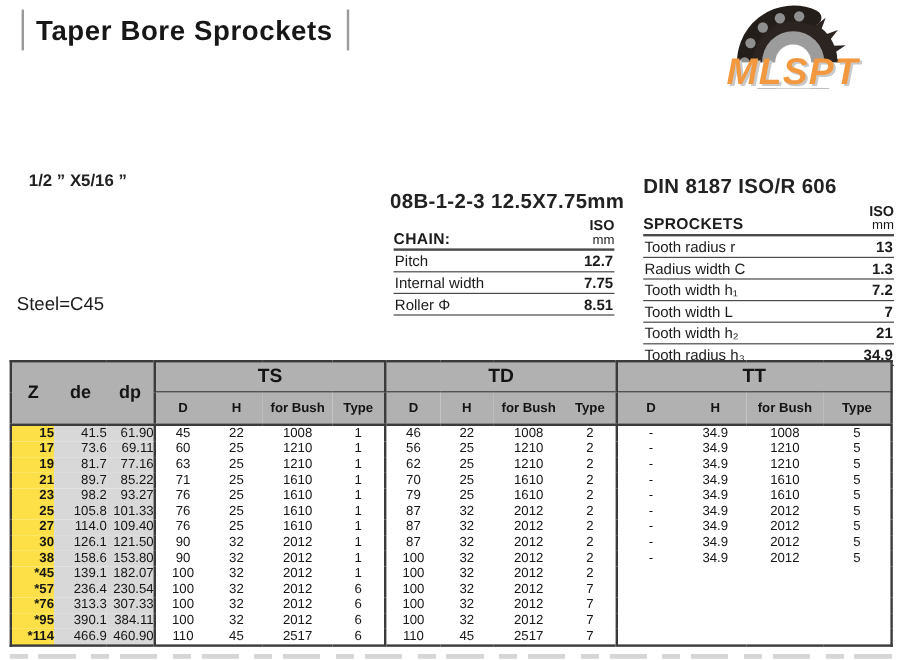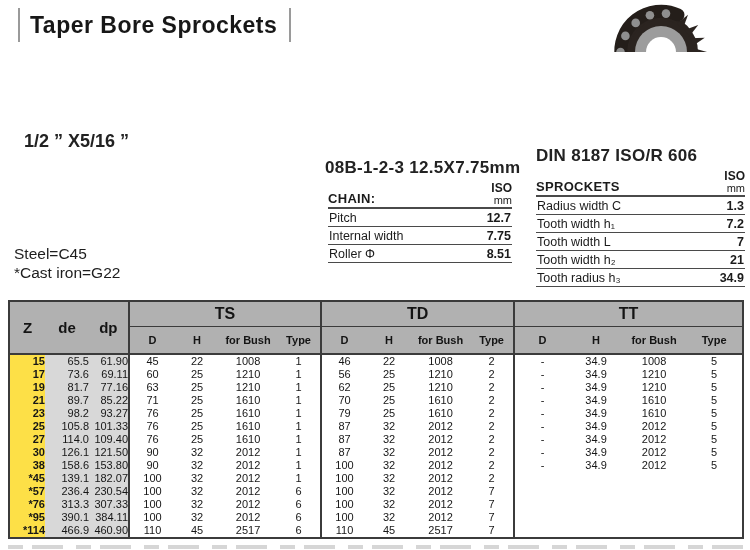--- a/index.html
+++ b/index.html
@@ -14,21 +14,21 @@
   .title-row h1{margin:0 12px 0 10px;font-size:23px;font-weight:bold;letter-spacing:.5px;color:#171717;}
   
   .logo{position:absolute;left:583px;top:2px;width:155px;height:84px;}
   .logo svg{display:block;margin:0 auto;}
   .logo-text{
     position:absolute;left:0;top:40px;width:100%;text-align:center;
     font-size:31px;font-weight:bold;font-style:italic;letter-spacing:1px;
     color:#F2983F;text-shadow:2px 2px 0 #c9c9c9;
   }
   
-  .size-label{position:absolute;left:24px;top:131px;font-size:18px;font-weight:bold;color:#222;}
+  .size-label{position:absolute;left:24px;top:142px;font-size:14px;font-weight:bold;color:#222;}
   .material{position:absolute;left:14px;top:244px;font-size:15.5px;line-height:19px;color:#1d1d1d;}
   .spec-heading{position:absolute;font-size:17px;font-weight:bold;color:#222;letter-spacing:.3px;}
   .chain-heading{left:325px;top:146px;margin-top:12px;}
   .sprocket-heading{left:536px;top:146px;}
   .spec-table{position:absolute;}
   .spec-table.chain{left:328px;top:182px;width:184px;}
   .spec-table.sprockets{left:536px;top:170px;width:209px;}
   .spec-head{display:flex;justify-content:space-between;align-items:flex-end;
     border-bottom:2px solid #4a4a4a;padding-bottom:1px;}
   .spec-sec{font-weight:bold;font-size:13px;letter-spacing:.3px;}
@@ -94,27 +94,27 @@
       <path d="M 27.4 57 A 40.5 40.5 0 0 1 84 12.8" fill="none" stroke="#241e1a" stroke-width="13" stroke-linecap="round"></path>
       <g fill="#8f8f8f">
         <circle cx="26.5" cy="50" r="4.3"></circle>
         <circle cx="31.4" cy="33.9" r="4.3"></circle>
         <circle cx="41.7" cy="20.9" r="4.3"></circle>
         <circle cx="55.9" cy="13.2" r="4.3"></circle>
         <circle cx="72" cy="11.6" r="4.3"></circle>
       </g>
       <rect x="0" y="50" width="134" height="22" fill="#ffffff"></rect>
     </svg>
+    <div class="logo-text">MLSPT</div>
   </div>
 
   <div class="size-label">1/2 ” X5/16 ”</div>
 
   <div class="material">
     <div>Steel=C45</div>
-    <div>*Cast iron=G22</div>
   </div>
 
   <div class="spec-heading chain-heading">08B-1-2-3  12.5X7.75mm</div>
   <div class="spec-table chain">
     <div class="spec-head">
       <span class="spec-sec">CHAIN:</span>
       <span class="unit">
         <span class="unit-top">ISO</span>
         <span class="unit-bottom">mm</span>
       </span>
@@ -138,20 +138,24 @@
   <div class="spec-heading sprocket-heading">DIN 8187  ISO/R 606</div>
   <div class="spec-table sprockets">
     <div class="spec-head">
       <span class="spec-sec">SPROCKETS</span>
       <span class="unit">
         <span class="unit-top">ISO</span>
         <span class="unit-bottom">mm</span>
       </span>
     </div>
     <div class="spec-rows">
+        <div class="spec-row">
+          <span class="spec-label">Tooth radius  r</span>
+          <span class="spec-value">13</span>
+        </div>
         <div class="spec-row">
           <span class="spec-label">Radius width C</span>
           <span class="spec-value">1.3</span>
         </div>
         <div class="spec-row">
           <span class="spec-label">Tooth width h₁</span>
           <span class="spec-value">7.2</span>
         </div>
         <div class="spec-row">
           <span class="spec-label">Tooth width L</span>
@@ -210,21 +214,21 @@
           <th class="sub">Type</th>
           <th class="sub sec">D</th>
           <th class="sub">H</th>
           <th class="sub">for Bush</th>
           <th class="sub">Type</th>
         </tr>
       </thead>
       <tbody>
         <tr>
           <td class="zc">15</td>
-          <td class="num">65.5</td>
+          <td class="num">41.5</td>
           <td class="num">61.90</td>
           <td class="val sec">45</td>
           <td class="val">22</td>
           <td class="val">1008</td>
           <td class="val">1</td>
           <td class="val sec">46</td>
           <td class="val">22</td>
           <td class="val">1008</td>
           <td class="val">2</td>
           <td class="val sec">-</td>

